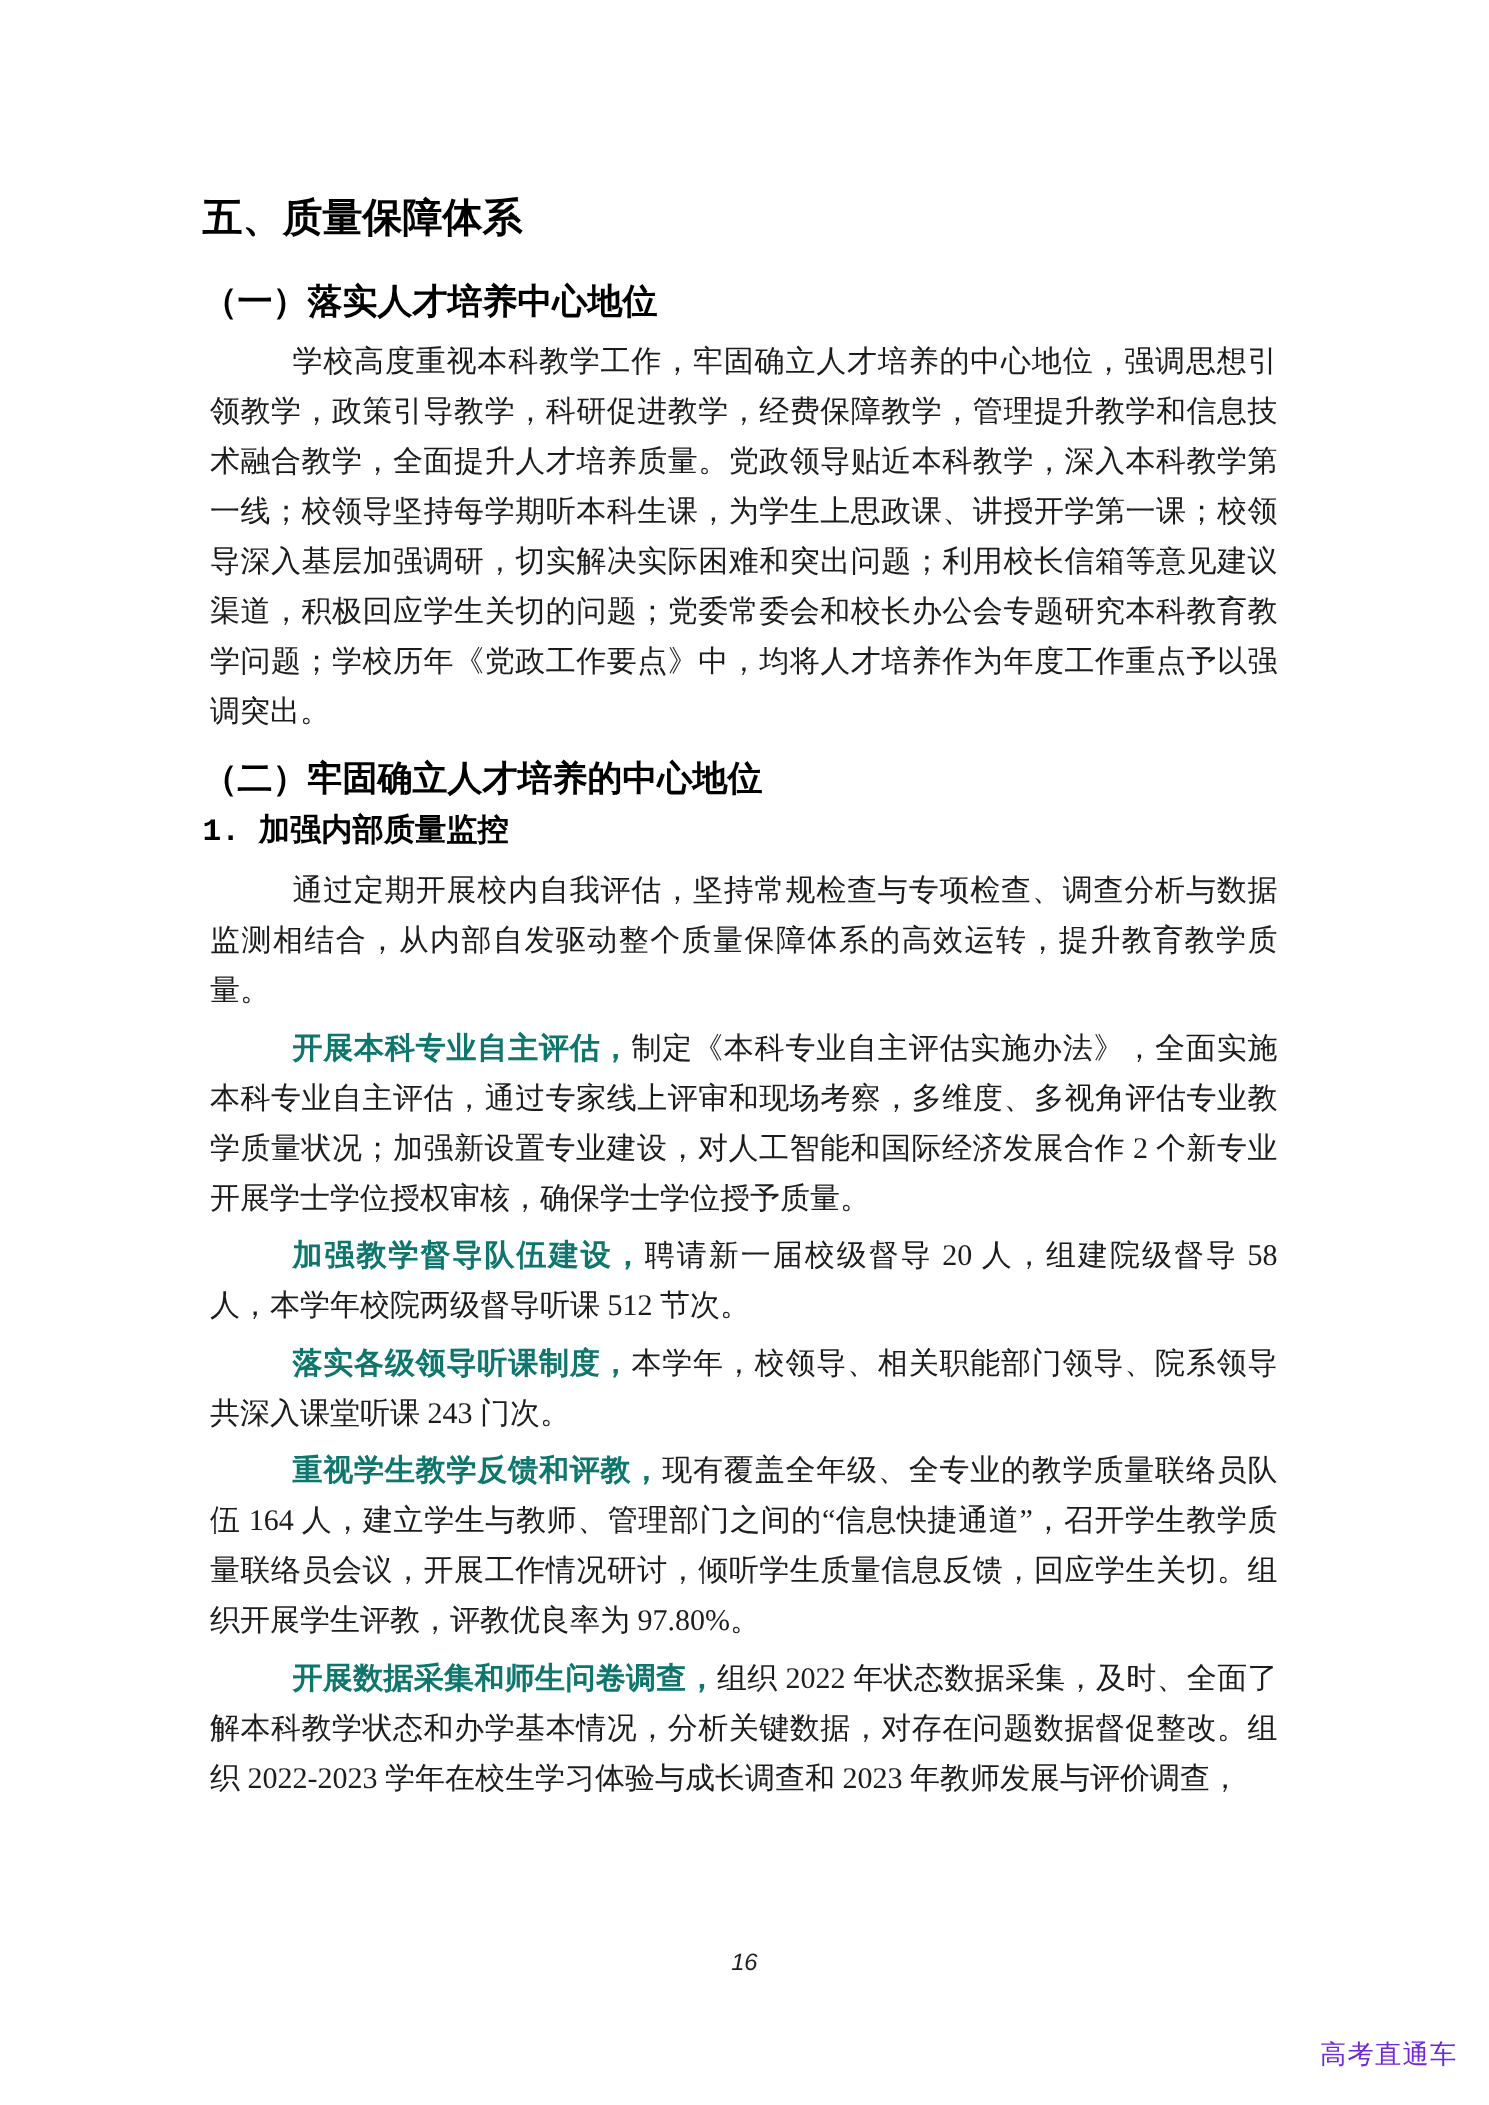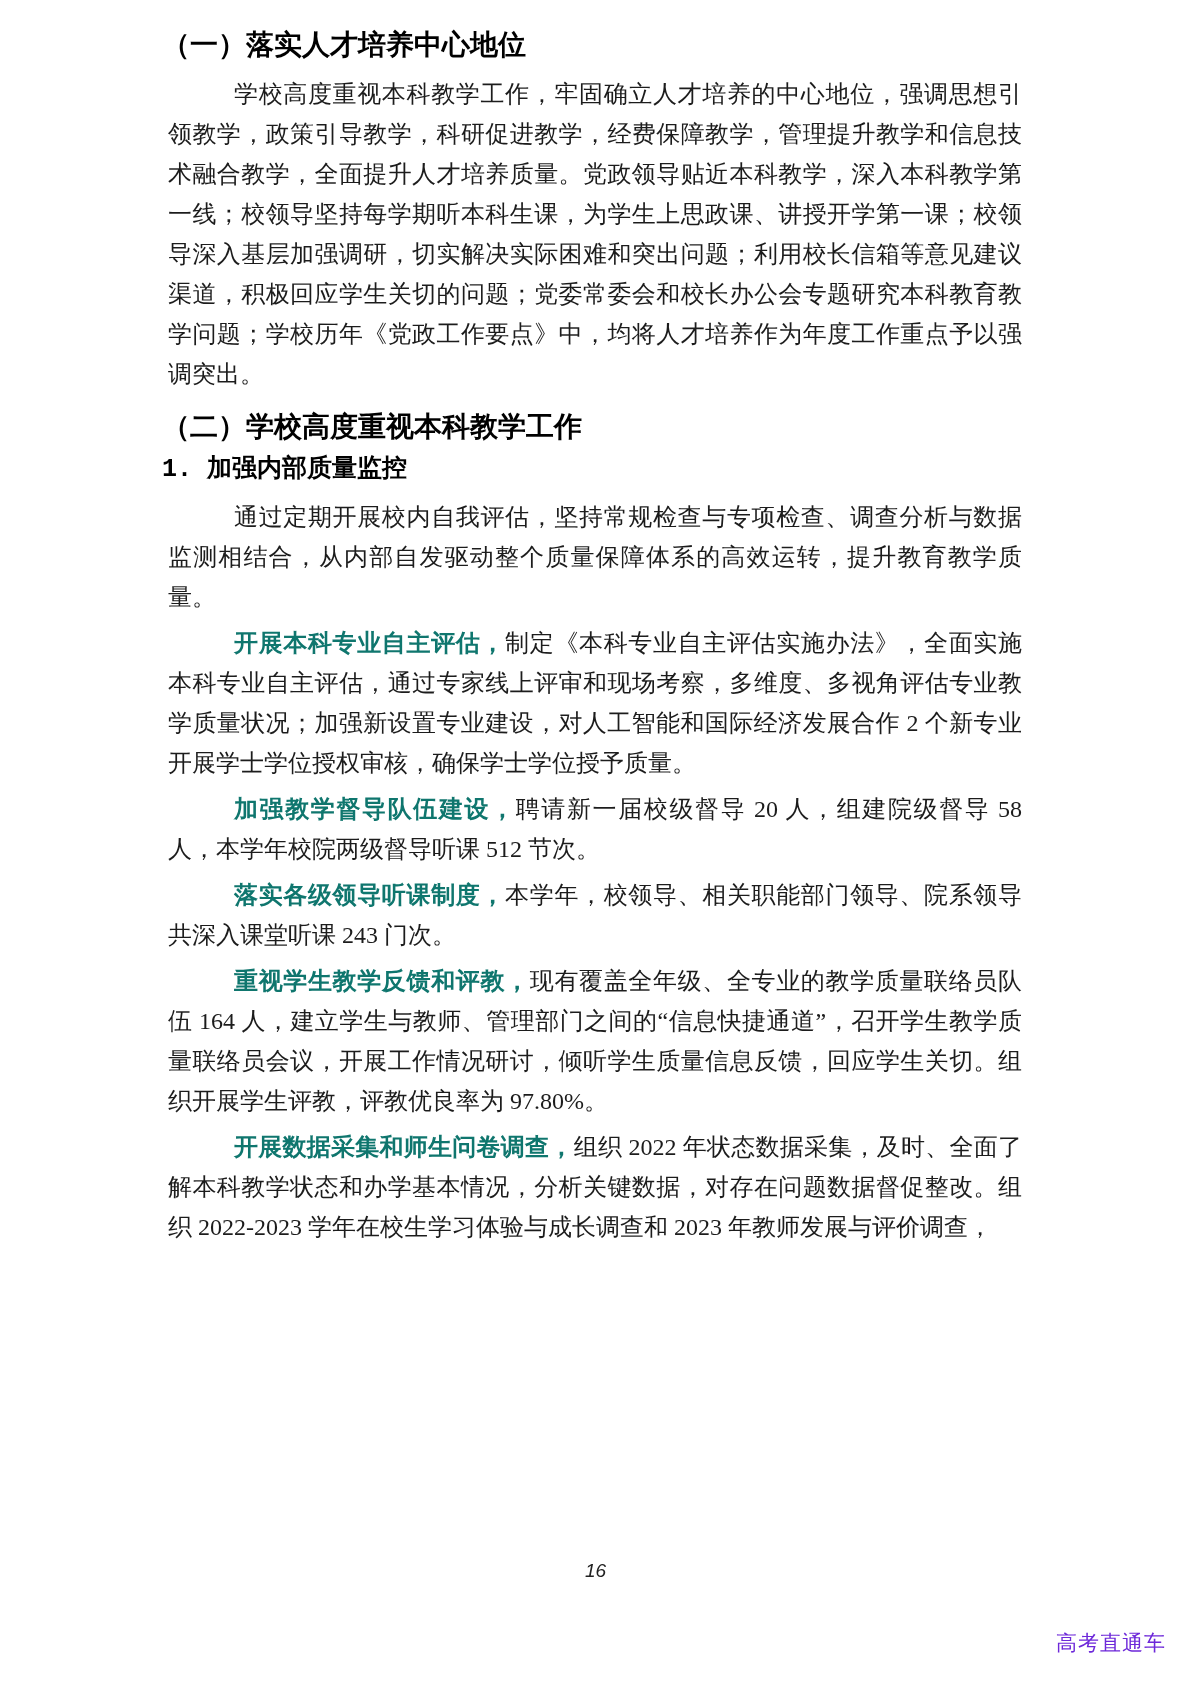--- a/index.html
+++ b/index.html
@@ -77,26 +77,27 @@
     color: #6d28d9;
     text-shadow: 1px 1px 0 #ffffff;
   }
 </style>
 </head>
 <body>
 
 <div class="page">
   <div class="content">
 
+    <h1 class="chapter-heading">五、质量保障体系</h1>
 
     <h2 class="section-heading">（一）落实人才培养中心地位</h2>
 
     <p class="body-para first-after-heading"><span class="lead"></span><span>学校高度重视本科教学工作，牢固确立人才培养的中心地位，强调思想引领教学，政策引导教学，科研促进教学，经费保障教学，管理提升教学和信息技术融合教学，全面提升人才培养质量。党政领导贴近本科教学，深入本科教学第一线；校领导坚持每学期听本科生课，为学生上思政课、讲授开学第一课；校领导深入基层加强调研，切实解决实际困难和突出问题；利用校长信箱等意见建议渠道，积极回应学生关切的问题；党委常委会和校长办公会专题研究本科教育教学问题；学校历年《党政工作要点》中，均将人才培养作为年度工作重点予以强调突出。</span></p>
 
-    <h2 class="section-heading second">（二）学校高度重视本科教学工作</h2>
+    <h2 class="section-heading second">（二）牢固确立人才培养的中心地位</h2>
 
     <h3 class="sub-heading">1. 加强内部质量监控</h3>
 
     <p class="body-para first-after-sub"><span class="lead"></span><span>通过定期开展校内自我评估，坚持常规检查与专项检查、调查分析与数据监测相结合，从内部自发驱动整个质量保障体系的高效运转，提升教育教学质量。</span></p>
 
     <p class="body-para"><span class="lead">开展本科专业自主评估，</span><span>制定《本科专业自主评估实施办法》，全面实施本科专业自主评估，通过专家线上评审和现场考察，多维度、多视角评估专业教学质量状况；加强新设置专业建设，对人工智能和国际经济发展合作 2 个新专业开展学士学位授权审核，确保学士学位授予质量。</span></p>
 
     <p class="body-para"><span class="lead">加强教学督导队伍建设，</span><span>聘请新一届校级督导 20 人，组建院级督导 58 人，本学年校院两级督导听课 512 节次。</span></p>
 
     <p class="body-para"><span class="lead">落实各级领导听课制度，</span><span>本学年，校领导、相关职能部门领导、院系领导共深入课堂听课 243 门次。</span></p>

